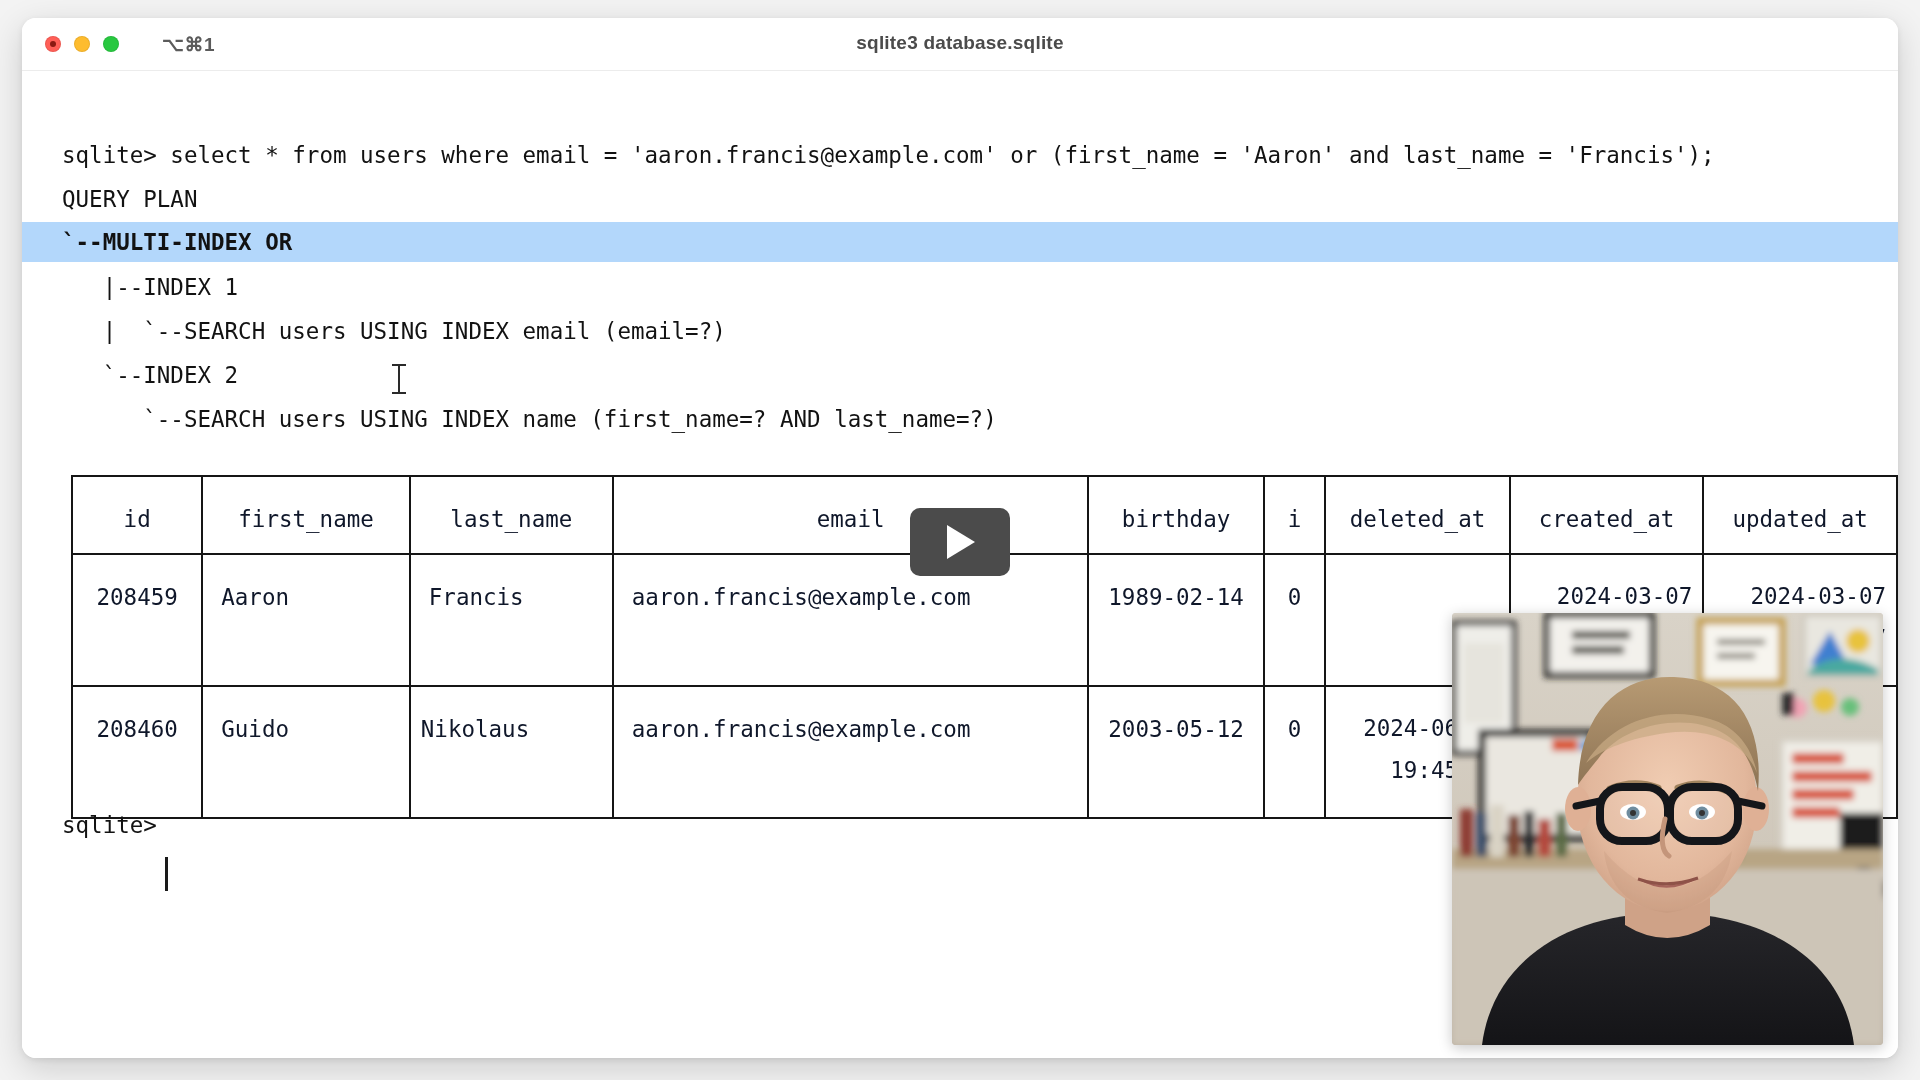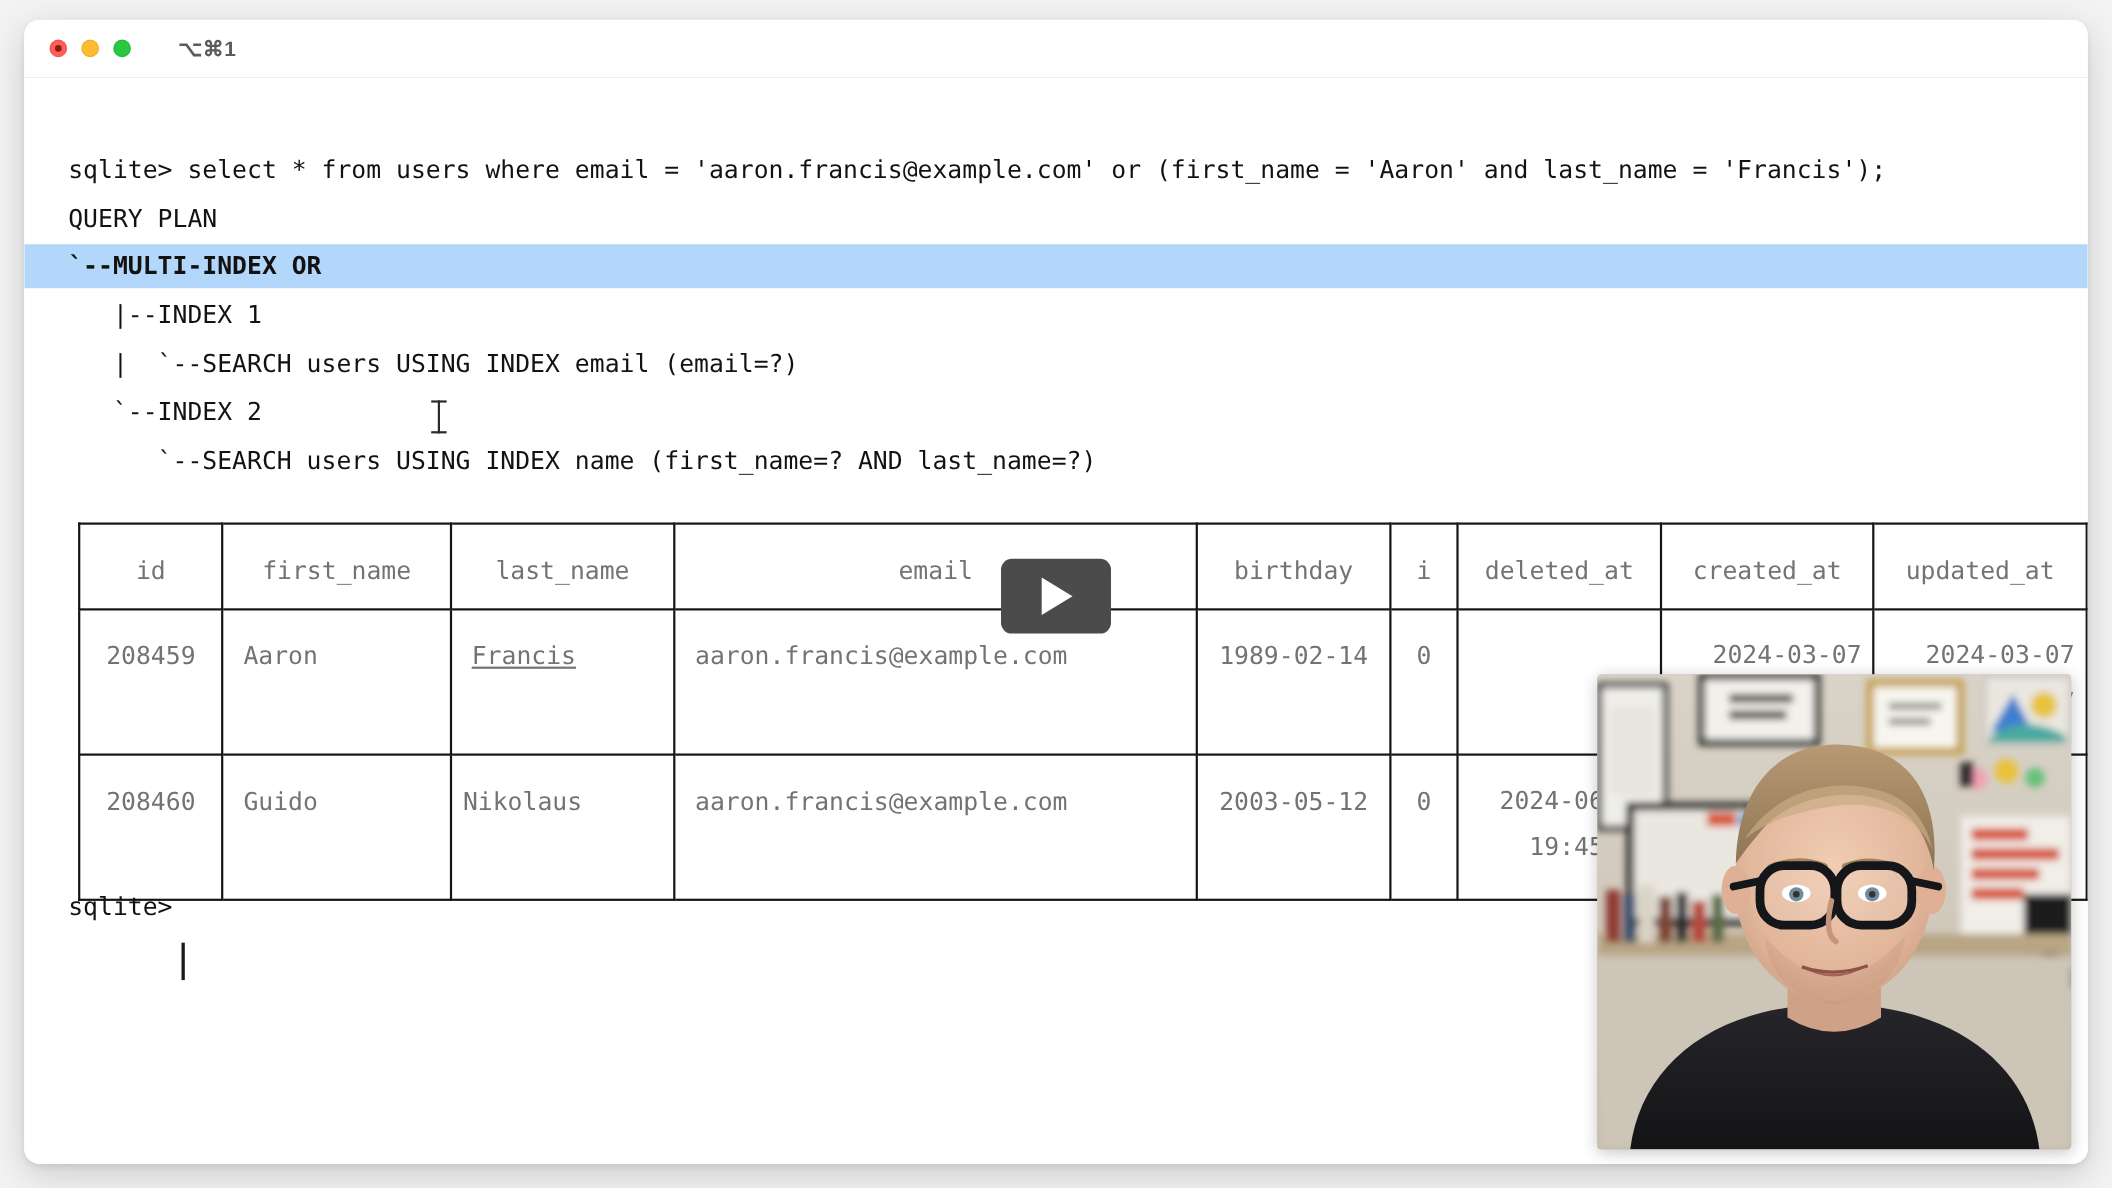--- a/index.html
+++ b/index.html
@@ -122,21 +122,21 @@
   }
 
   
   .rtable {
     position: absolute;
     left: 49px;
     top: 404px;
     border-collapse: collapse;
     font-family: "DejaVu Sans Mono", "Liberation Mono", monospace;
     font-size: 22.5px;
-    color: #737373;
+    color: #0f172a;
     table-layout: fixed;
   }
   .rtable th, .rtable td {
     border: 2px solid #151515;
     text-align: center;
     vertical-align: top;
     padding: 20px 10px 0 10px;
     font-weight: normal;
     overflow: hidden;
   }
@@ -225,20 +225,21 @@
 
   <div class="window">
 
     <div class="titlebar">
       <div class="traffic">
         <span class="dot close"></span>
         <span class="dot min"></span>
         <span class="dot zoom"></span>
       </div>
       <div class="shortcut">⌥⌘1</div>
+      <div class="wtitle">sqlite3 database.sqlite</div>
     </div>
 
     <div class="term">
 
       <div class="line" style="top:62px;">sqlite&gt; select * from users where email = 'aaron.francis@example.com' or (first_name = 'Aaron' and last_name = 'Francis');</div>
 
       <div class="line" style="top:106px;">QUERY PLAN</div>
 
       <div class="hl-row" style="top:151px;"></div>
       <div class="hl-text" style="top:151px;">`--MULTI-INDEX OR</div>
@@ -259,21 +260,21 @@
             <th class="c-i">i</th>
             <th class="c-deleted">deleted_at</th>
             <th class="c-created">created_at</th>
             <th class="c-updated">updated_at</th>
           </tr>
         </thead>
         <tbody>
           <tr>
             <td class="c-id">208459</td>
             <td class="c-first" style="text-align:left;padding-left:18px;">Aaron</td>
-            <td class="c-last" style="text-align:left;padding-left:18px;text-decoration:underline;">Francis</td>
+            <td class="c-last" style="text-align:left;padding-left:18px;">Francis</td>
             <td class="c-email" style="text-align:left;padding-left:18px;">aaron.francis@example.com</td>
             <td class="c-birthday">1989-02-14</td>
             <td class="c-i">0</td>
             <td class="c-deleted">
               <span class="cellline r2"></span>
               <span class="cellline r2"></span>
             </td>
             <td class="c-created">
               <span class="cellline r2">2024-03-07</span>
               <span class="cellline r2">03:43:27</span>

